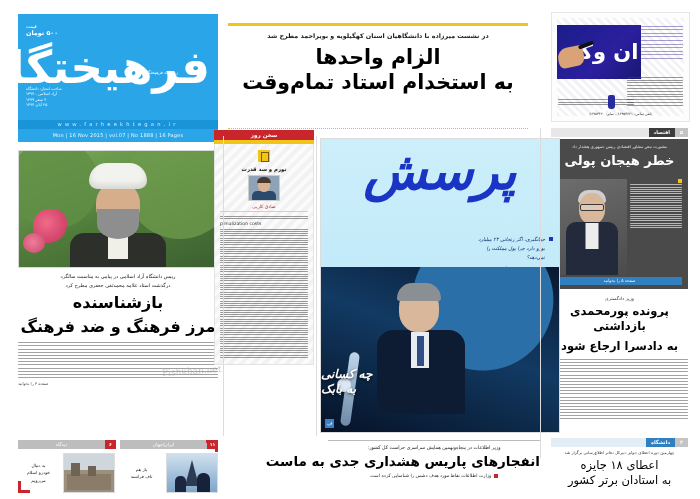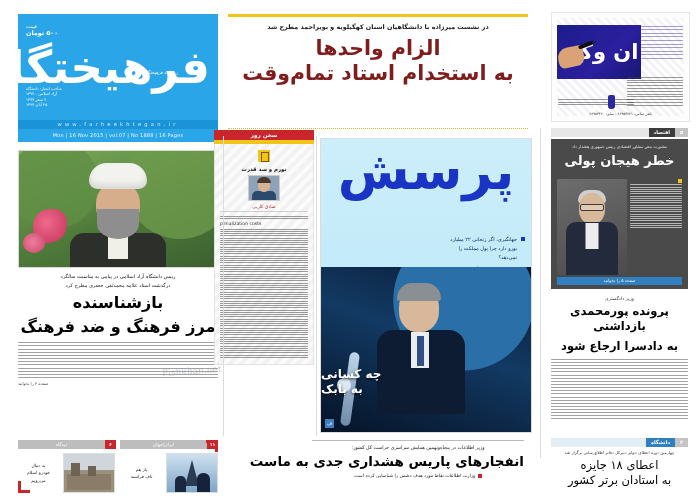--- a/index.html
+++ b/index.html
@@ -47,24 +47,24 @@
     background:#1b93d8;color:#cfeeff;font-size:5.2px;letter-spacing:3.2px;
     text-align:center;line-height:9px;direction:ltr;
   }
   .mast-dateline{
     position:absolute;left:0;right:0;bottom:1px;height:11px;
     background:#2aa6e8;color:#eaf7ff;font-size:5px;text-align:center;
     line-height:11px;direction:ltr;letter-spacing:.2px;
   }
 
   
-  .lead{position:absolute;left:228px;top:14px;width:300px;}
+  .lead{position:absolute;left:228px;top:23px;width:300px;}
   .lead-rule{height:2.5px;background:#f0c419;margin-bottom:6px;}
   .lead-kicker{font-size:6.4px;font-weight:bold;text-align:center;color:#1a1a1a;margin-bottom:5px;letter-spacing:.1px;}
-  .lead-h1{font-size:20.5px;font-weight:bold;text-align:center;line-height:1.22;color:#7f1d1d;}
+  .lead-h1{font-size:20.5px;font-weight:bold;text-align:center;line-height:1.22;color:#000000;}
 
   
   .ad{position:absolute;left:551px;top:12px;width:137px;height:108px;background:#fdfdfd;border:1px solid #e6e6e6;overflow:hidden;}
   .ad-inner{position:absolute;inset:5px;background:
       repeating-linear-gradient(45deg,#f3f3f6 0 3px,#ffffff 3px 6px);}
   .ad-blue{position:absolute;left:5px;top:12px;width:84px;height:54px;background:linear-gradient(135deg,#1b1d8a,#2b1f9e 60%,#171772);}
   .ad-blue span{
     position:absolute;inset:0;color:#fff;font-size:21px;font-weight:bold;
     text-align:center;line-height:54px;
   }
@@ -170,21 +170,21 @@
   .op-photo{width:30px;height:24px;margin:0 auto;background:#8fa3b8;position:relative;overflow:hidden;border:1px solid #ccc;}
   .op-photo .h{position:absolute;left:50%;transform:translateX(-50%);top:3px;width:12px;height:13px;background:#d8b295;border-radius:45%;}
   .op-photo .hr{position:absolute;left:50%;transform:translateX(-50%);top:1px;width:14px;height:6px;background:#4a3a2e;border-radius:7px 7px 0 0;}
   .op-photo .b{position:absolute;left:50%;transform:translateX(-50%);bottom:0;width:24px;height:9px;background:#2c4a6e;border-radius:5px 5px 0 0;}
   .op-author{font-size:4.6px;text-align:center;color:#b03030;margin:3px 0 2px;padding-bottom:2px;border-bottom:1px solid #cfcfcf;}
   .op-body{margin-top:4px;}
   .op-body i{display:block;height:1px;background:#4a4a4a;opacity:.55;margin:2.45px 0;}
   .op-body .en{font-size:4.6px;color:#333;direction:ltr;text-align:left;line-height:1.5;}
 
   
-  .main{position:absolute;left:320px;top:138px;width:212px;height:295px;border:1px solid #dcdcdc;box-sizing:border-box;overflow:hidden;background:#d7f1fb;}
+  .main{position:absolute;left:320px;top:138px;width:240px;height:295px;border:1px solid #dcdcdc;box-sizing:border-box;overflow:hidden;background:#d7f1fb;font-style:italic;}
   .main-sky{position:absolute;left:0;right:0;top:0;height:175px;background:linear-gradient(180deg,#cdeefb,#bfe9f8);}
   .main-word{position:absolute;left:0;right:0;top:6px;text-align:center;font-size:52px;font-weight:bold;color:#1a35c4;line-height:1;letter-spacing:-2px;}
   .main-bullets{position:absolute;right:6px;top:96px;width:84px;font-size:5px;line-height:1.75;color:#0b2a6b;text-align:right;}
   .main-bullets .bl{position:relative;padding-right:8px;margin-bottom:4px;}
   .main-bullets .bl:before{content:"";position:absolute;right:0;top:2px;width:4px;height:4px;background:#1a35c4;}
   .main-dark{position:absolute;left:0;right:0;bottom:0;height:165px;background:
      radial-gradient(circle at 68% 20%,#2a6fa8 0 70px,transparent 71px),
      linear-gradient(200deg,#0a1830,#123a63 45%,#061226);}
   .main-person{position:absolute;left:52px;bottom:18px;width:96px;height:128px;}
   .main-person .hd{position:absolute;left:26px;top:0;width:40px;height:46px;background:#d8b79a;border-radius:46% 46% 44% 44%;}
@@ -192,21 +192,21 @@
   .main-person .bd{position:absolute;left:4px;top:44px;width:88px;height:84px;background:#0d1c33;border-radius:16px 16px 0 0;}
   .main-person .sh{position:absolute;left:38px;top:46px;width:18px;height:36px;background:#e9edf0;}
   .main-person .ti{position:absolute;left:44px;top:50px;width:7px;height:30px;background:#2f4f86;}
   .mic{position:absolute;left:24px;bottom:6px;width:10px;height:74px;background:linear-gradient(180deg,#bfd6ea,#6e8aa6);border-radius:5px;transform:rotate(8deg);}
   .mic2{position:absolute;left:16px;bottom:40px;width:14px;height:14px;background:#dbe8f4;border-radius:50%;}
   .main-caption{position:absolute;left:0;right:8px;bottom:34px;text-align:left;direction:rtl;}
   .main-caption div{font-size:12px;font-weight:bold;color:#fff;line-height:1.3;text-shadow:0 1px 3px rgba(0,0,0,.7);}
   .main-badge{position:absolute;left:4px;bottom:4px;width:9px;height:9px;background:#3b7fc4;color:#fff;font-size:5px;text-align:center;line-height:9px;}
 
   
-  .btm{position:absolute;left:312px;top:440px;width:212px;}
+  .btm{position:absolute;left:328px;top:440px;width:212px;}
   .btm-rule{border-top:1px solid #bbb;margin-bottom:4px;}
   .btm-kicker{font-size:4.8px;text-align:center;color:#222;margin-bottom:3px;}
   .btm-h{font-size:13.5px;font-weight:bold;text-align:center;color:#000;line-height:1.2;white-space:nowrap;}
   .btm-sub{font-size:4.6px;text-align:center;color:#222;margin-top:4px;}
   .btm-sub:before{content:"";display:inline-block;width:3.5px;height:3.5px;background:#c9252c;margin-left:3px;vertical-align:middle;}
 
   
   .wm{position:absolute;left:162px;top:366px;font-size:9px;color:#9aa0a6;opacity:.55;transform:rotate(-4deg);font-family:"DejaVu Serif",serif;}
 
   

